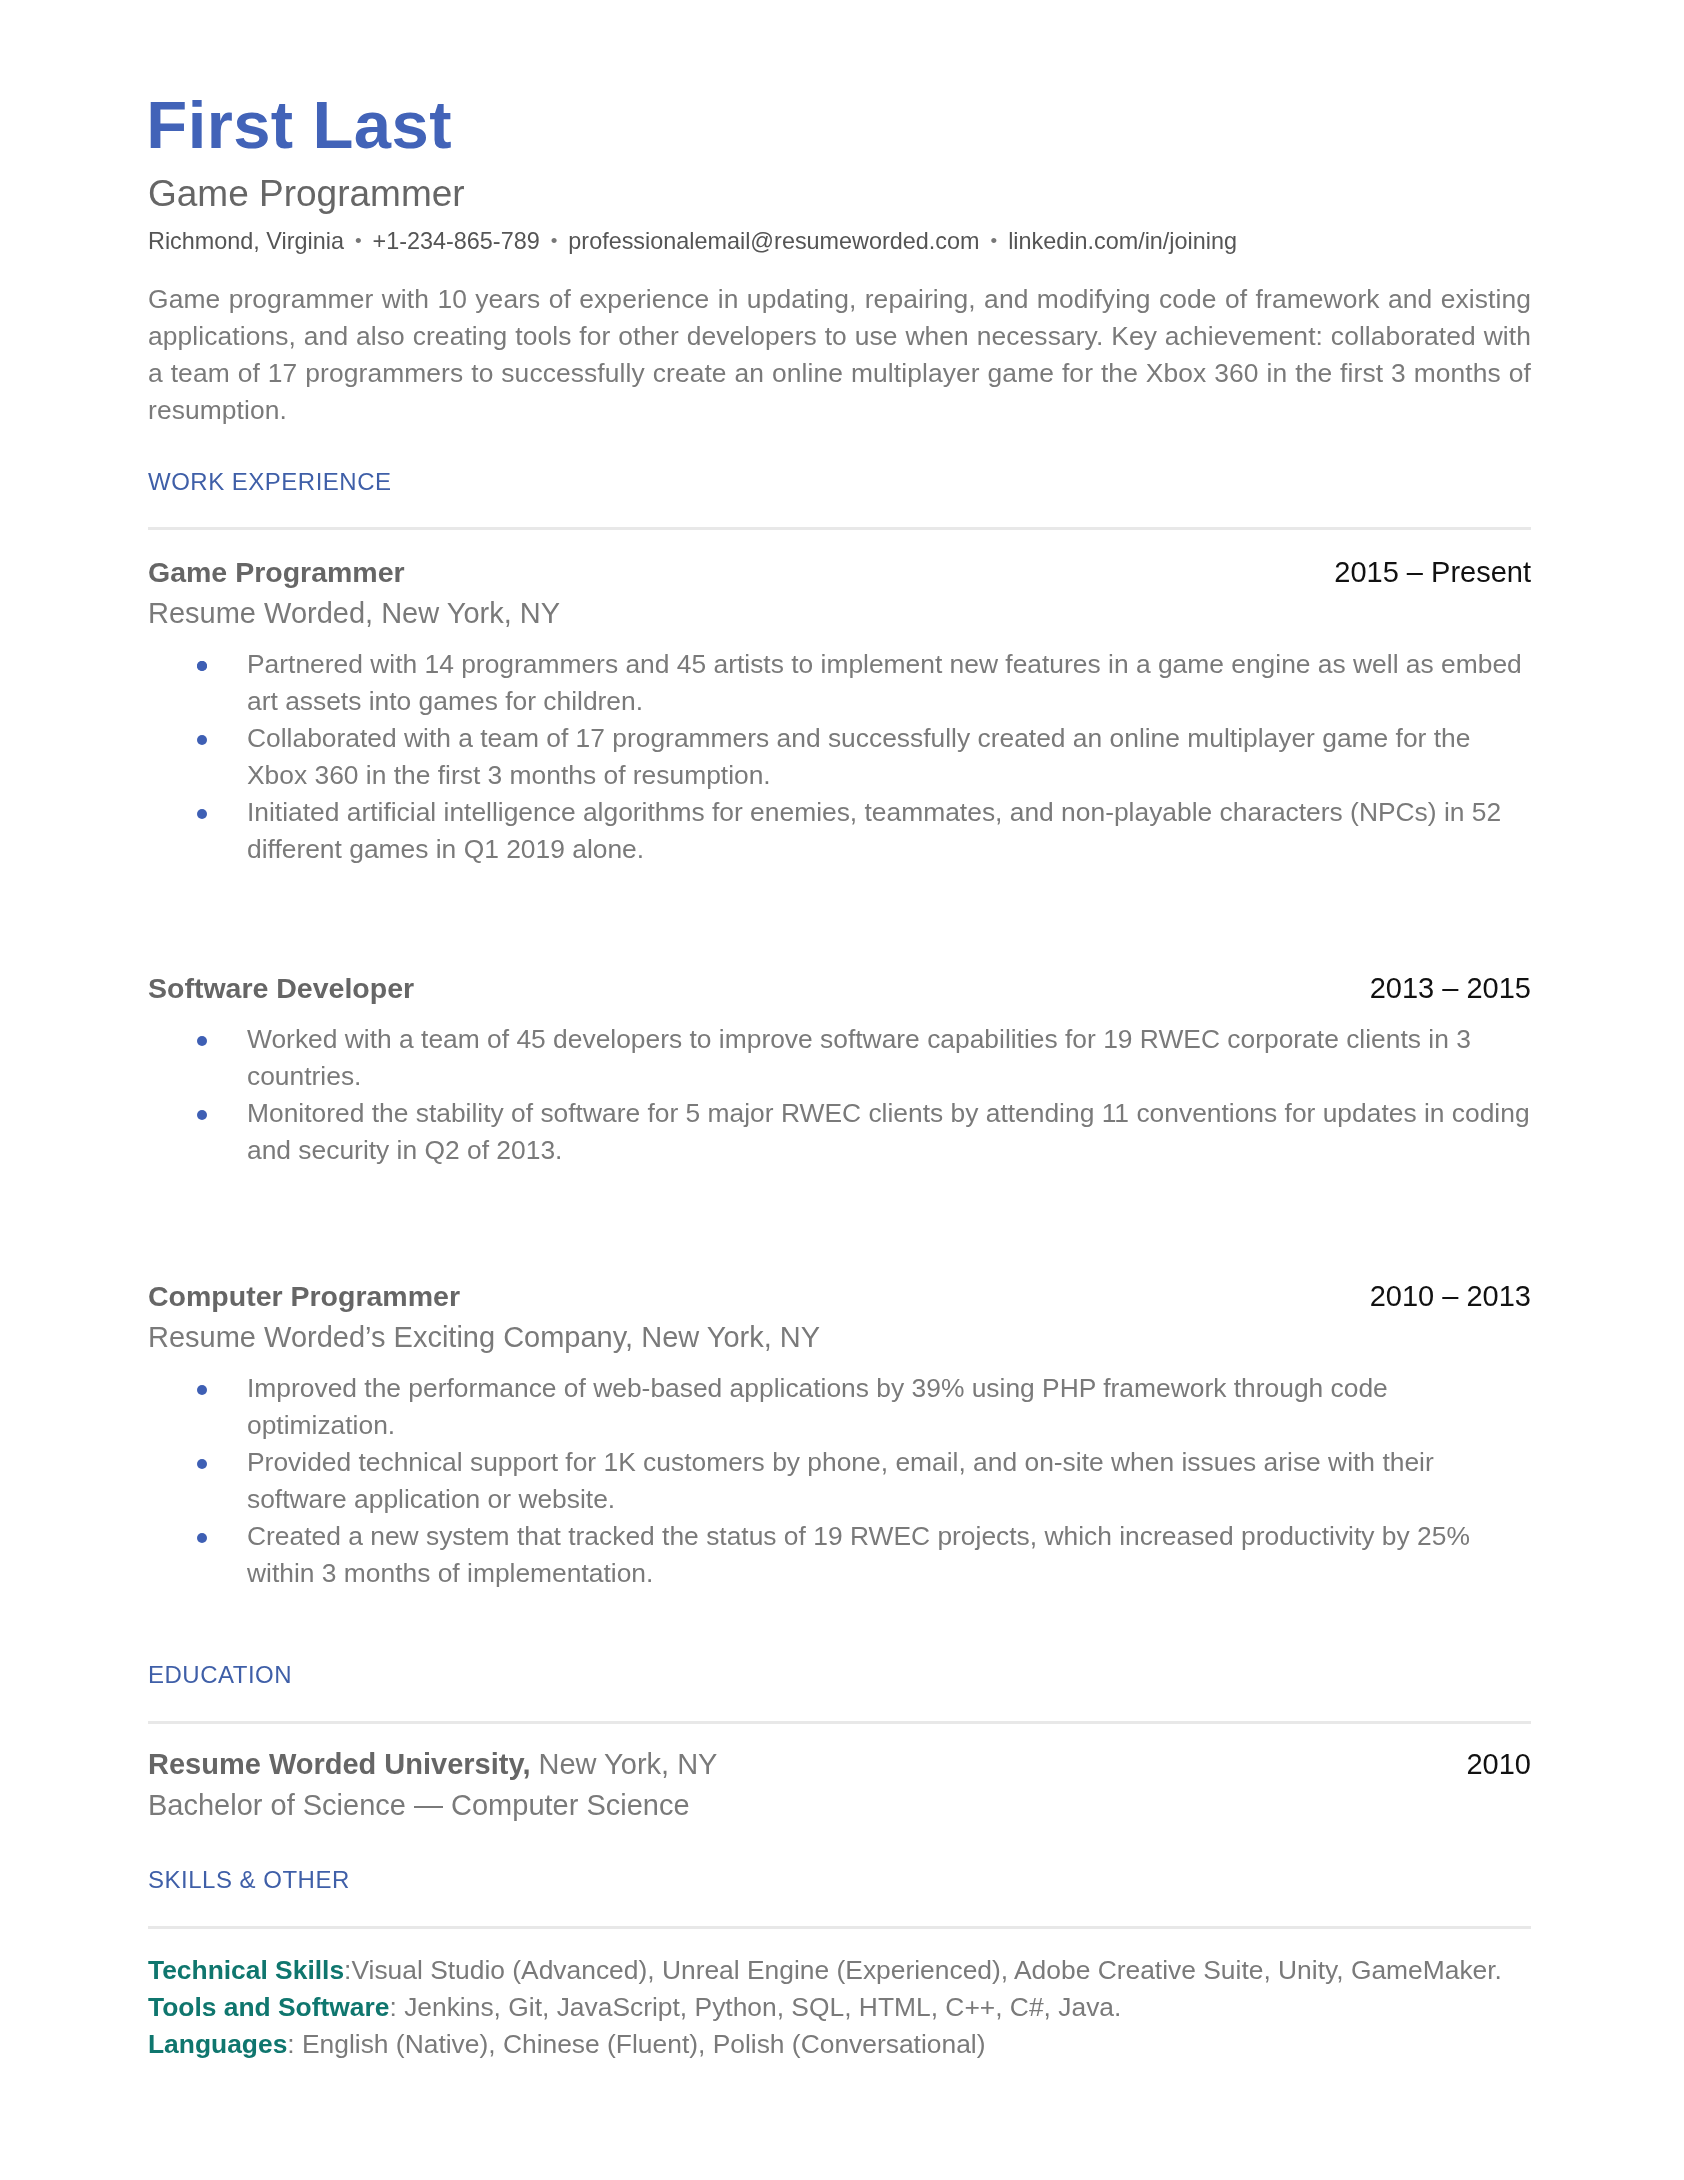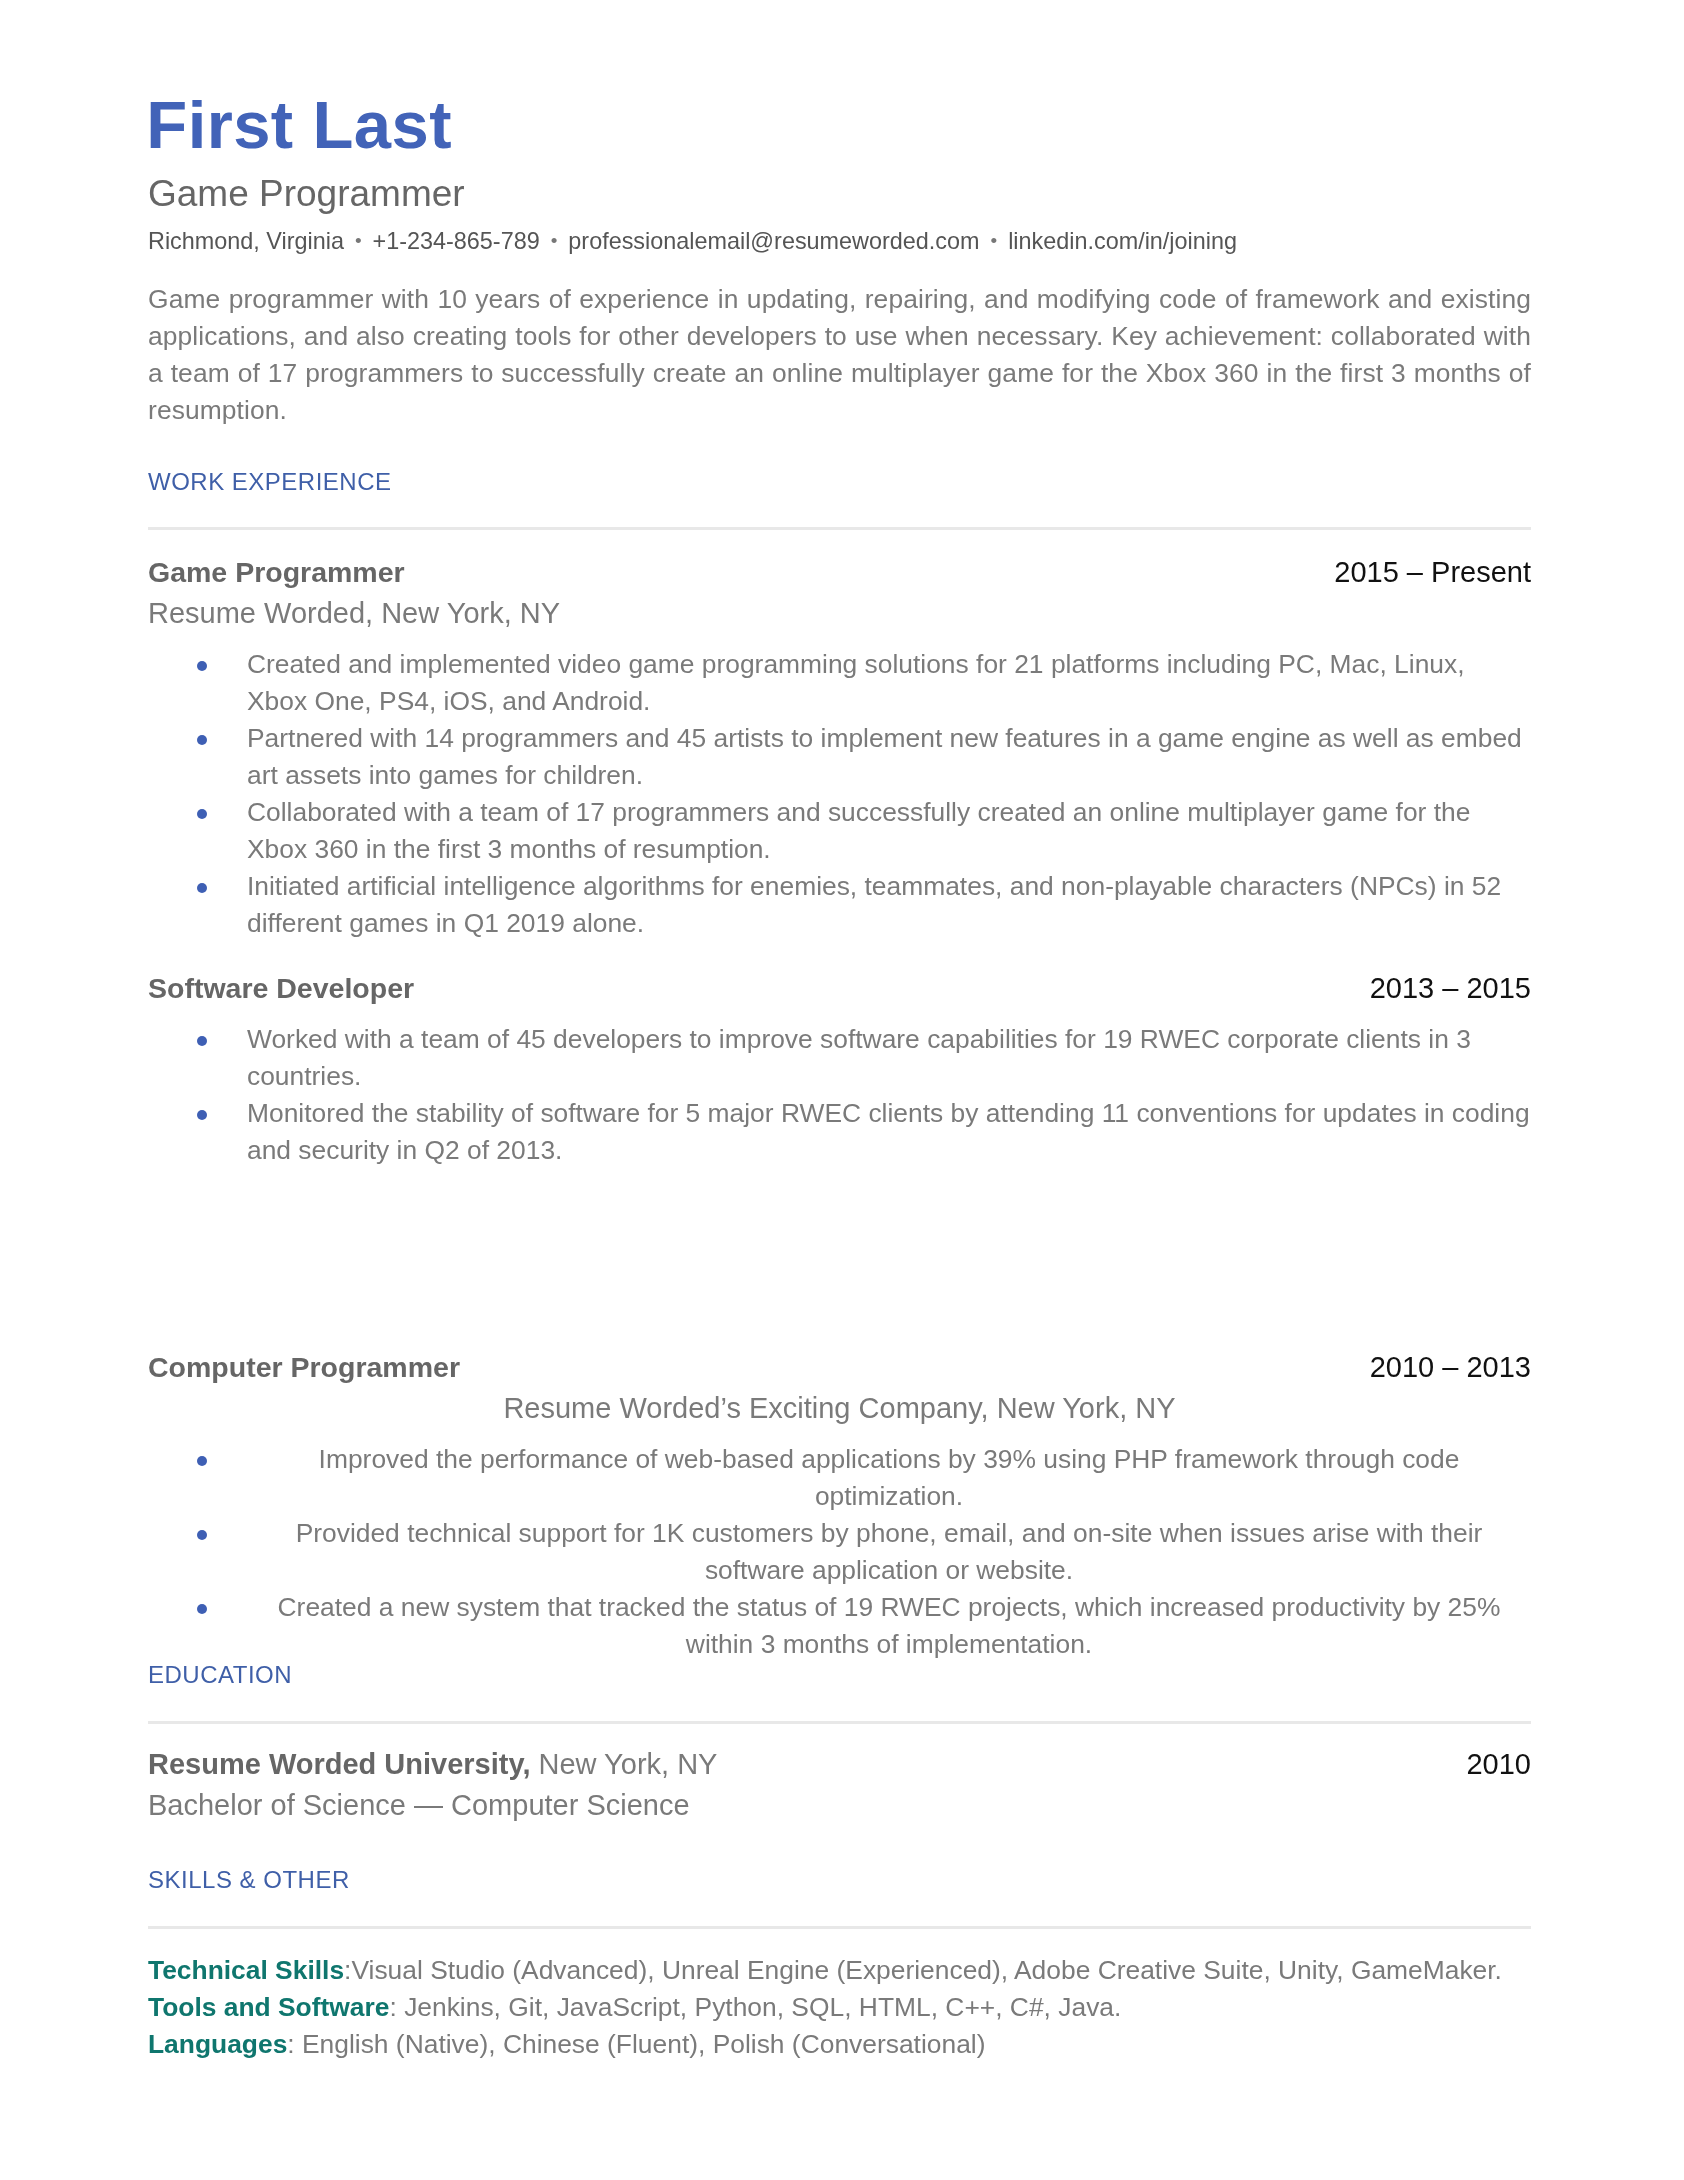--- a/index.html
+++ b/index.html
@@ -54,39 +54,39 @@
   <div class="section-heading" style="top:467px;">WORK EXPERIENCE</div>
   <div class="divider" style="top:527px;"></div>
 
   <div class="job" style="top:552px;">
     <div class="job-head">
       <div class="job-title">Game Programmer</div>
       <div class="job-date">2015 – Present</div>
     </div>
     <div class="company">Resume Worded, New York, NY</div>
     <ul class="bullets">
-      <li><span class="dot"></span><span>Created and implemented video game programming solutions for 21 platforms including PC, Mac, Linux, Xbox One, PS4, iOS, and Android.</span></li>
+      <li><span class="dot"></span></li>
       <li><span class="dot"></span><span>Partnered with 14 programmers and 45 artists to implement new features in a game engine as well as embed art assets into games for children.</span></li>
       <li><span class="dot"></span><span>Collaborated with a team of 17 programmers and successfully created an online multiplayer game for the Xbox 360 in the first 3 months of resumption.</span></li>
       <li><span class="dot"></span><span>Initiated artificial intelligence algorithms for enemies, teammates, and non-playable characters (NPCs) in 52 different games in Q1 2019 alone.</span></li>
     </ul>
   </div>
 
   <div class="job" style="top:968px;">
     <div class="job-head">
       <div class="job-title">Software Developer</div>
       <div class="job-date">2013 – 2015</div>
     </div>
     <ul class="bullets">
       <li><span class="dot"></span><span>Worked with a team of 45 developers to improve software capabilities for 19 RWEC corporate clients in 3 countries.</span></li>
       <li><span class="dot"></span><span>Monitored the stability of software for 5 major RWEC clients by attending 11 conventions for updates in coding and security in Q2 of 2013.</span></li>
     </ul>
   </div>
 
-  <div class="job" style="top:1347px;text-align:center;">
+  <div class="job" style="top:1276px;">
     <div class="job-head">
       <div class="job-title">Computer Programmer</div>
       <div class="job-date">2010 – 2013</div>
     </div>
     <div class="company">Resume Worded’s Exciting Company, New York, NY</div>
     <ul class="bullets">
       <li><span class="dot"></span><span>Improved the performance of web-based applications by 39% using PHP framework through code optimization.</span></li>
       <li><span class="dot"></span><span>Provided technical support for 1K customers by phone, email, and on-site when issues arise with their software application or website.</span></li>
       <li><span class="dot"></span><span>Created a new system that tracked the status of 19 RWEC projects, which increased productivity by 25% within 3 months of implementation.</span></li>
     </ul>

